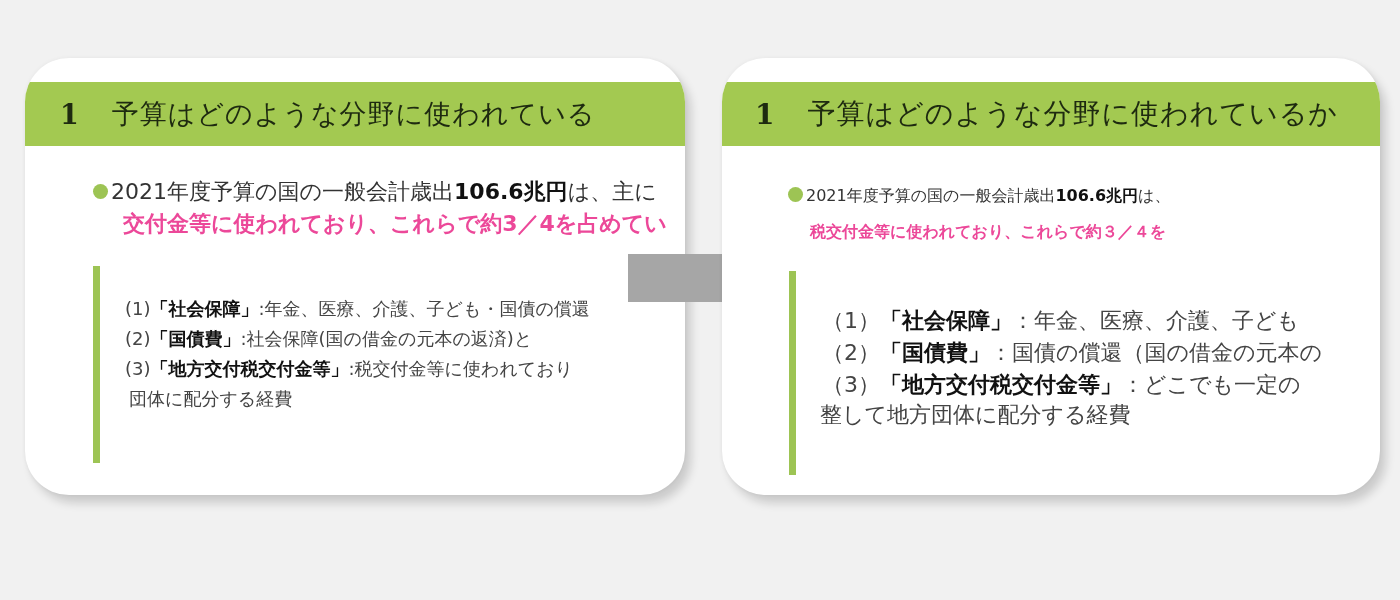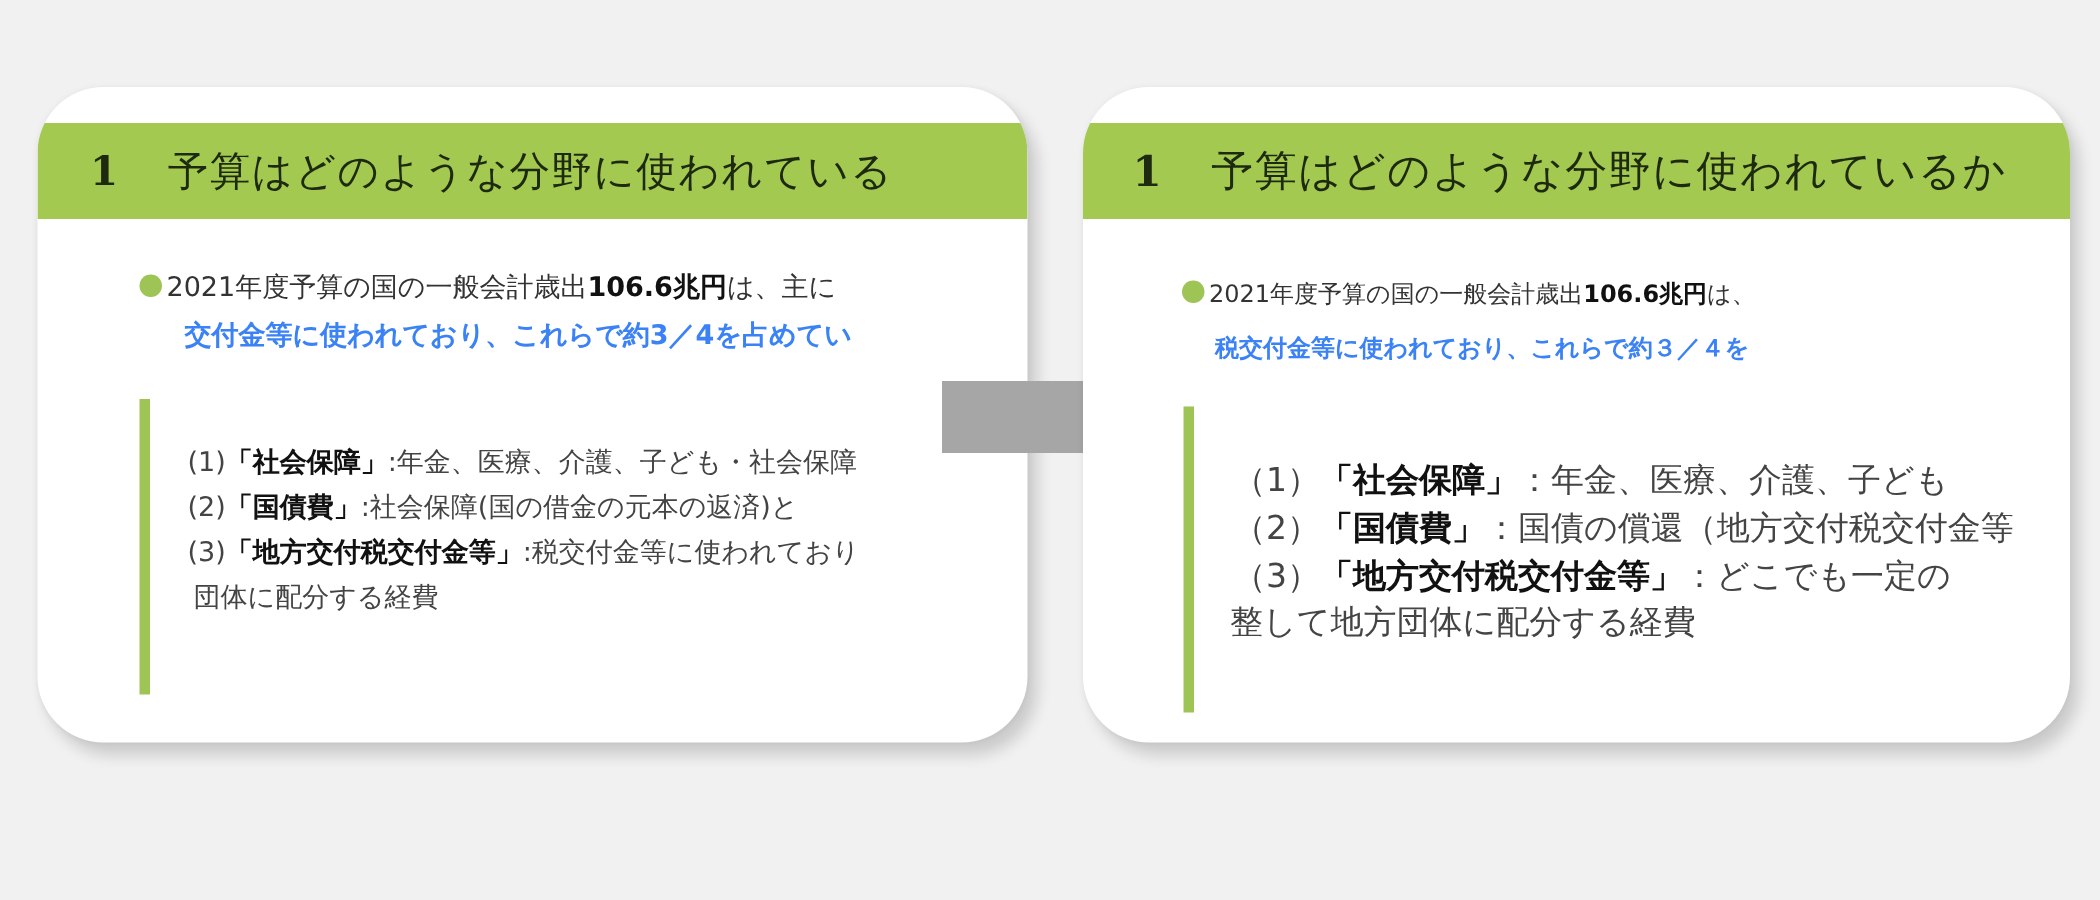--- a/index.html
+++ b/index.html
@@ -18,23 +18,23 @@
     position:absolute; left:0; right:0; top:24px; height:64px; background:#a3c951;
     display:flex; align-items:center; white-space:nowrap; overflow:hidden;
     font-family: "DejaVu Serif", "Liberation Serif", serif;
     color:#1e2a10; font-size:27px; letter-spacing:1px;
   }
   .header .num { display:inline-block; font-weight:bold; margin-right:32px; }
   #card-left .header { padding-left:35px; }
   #card-right .header { padding-left:33px; font-size:28px; }
   .intro { position:absolute; white-space:nowrap; color:#333; }
   .dot { display:inline-block; width:15px; height:15px; border-radius:50%; background:#9dc454; vertical-align:middle; margin-right:3px; position:relative; top:-2px; }
-  #card-left .intro { left:68px; top:118px; font-size:18px; line-height:32px; }
+  #card-left .intro { left:68px; top:118px; font-size:22px; line-height:32px; }
   #card-right .intro { left:66px; top:120px; font-size:16px; line-height:36px; }
-  .intro .line2 { padding-left:30px; font-weight:bold; color:#3b82f6; }
+  .intro .line2 { padding-left:30px; font-weight:bold; color:#ec4899; }
   #card-right .intro .line2 { padding-left:22px; }
   .b { font-weight:bold; color:#111; }
   .bar { position:absolute; width:7px; background:#9dc454; }
   #card-left .bar { left:68px; top:208px; height:197px; }
   #card-right .bar { left:67px; top:213px; height:204px; }
   .items { position:absolute; white-space:nowrap; color:#444; }
   #card-left .items { left:100px; top:236px; font-size:18px; line-height:30px; }
   #card-right .items { left:100px; top:247px; font-size:22px; line-height:32px; }
   .items .cont { margin-left:4px; }
   #card-right .items .cont { margin-left:-2px;font-family:Liberation Mono, monospace; }
@@ -51,21 +51,21 @@
     <span>予算はどのような分野に使われている</span>
   </div>
   <div class="intro">
     <div>
       <span class="dot"></span><span>2021年度予算の国の一般会計歳出</span><span class="b">106.6兆円</span><span>は、主に</span>
     </div>
     <div class="line2">交付金等に使われており、これらで約3／4を占めてい</div>
   </div>
   <div class="bar"></div>
   <div class="items">
-    <div><span>(1)</span><span class="b">「社会保障」</span><span>:年金、医療、介護、子ども・社会保障</span></div>
+    <div><span>(1)</span><span class="b">「社会保障」</span><span>:年金、医療、介護、子ども・国債の償還</span></div>
     <div><span>(2)</span><span class="b">「国債費」</span><span>:社会保障(国の借金の元本の返済)と</span></div>
     <div><span>(3)</span><span class="b">「地方交付税交付金等」</span><span>:税交付金等に使われており</span></div>
     <div class="cont">団体に配分する経費</div>
   </div>
 </div>
 
 <svg class="arrow" viewBox="0 0 142 92">
   <polygon points="0,22 96,22 96,0 142,46 96,92 96,70 0,70" fill="#a6a6a6"></polygon>
 </svg>
 
@@ -76,17 +76,17 @@
   </div>
   <div class="intro">
     <div>
       <span class="dot"></span><span>2021年度予算の国の一般会計歳出</span><span class="b">106.6兆円</span><span>は、</span>
     </div>
     <div class="line2">税交付金等に使われており、これらで約３／４を</div>
   </div>
   <div class="bar"></div>
   <div class="items">
     <div><span>（1）</span><span class="b">「社会保障」</span><span>：年金、医療、介護、子ども</span></div>
-    <div><span>（2）</span><span class="b">「国債費」</span><span>：国債の償還（地方交付税交付金等</span></div>
+    <div><span>（2）</span><span class="b">「国債費」</span><span>：国債の償還（国の借金の元本の</span></div>
     <div><span>（3）</span><span class="b">「地方交付税交付金等」</span><span>：どこでも一定の</span></div>
     <div class="cont">整して地方団体に配分する経費</div>
   </div>
 </div>
 
 </body></html>

